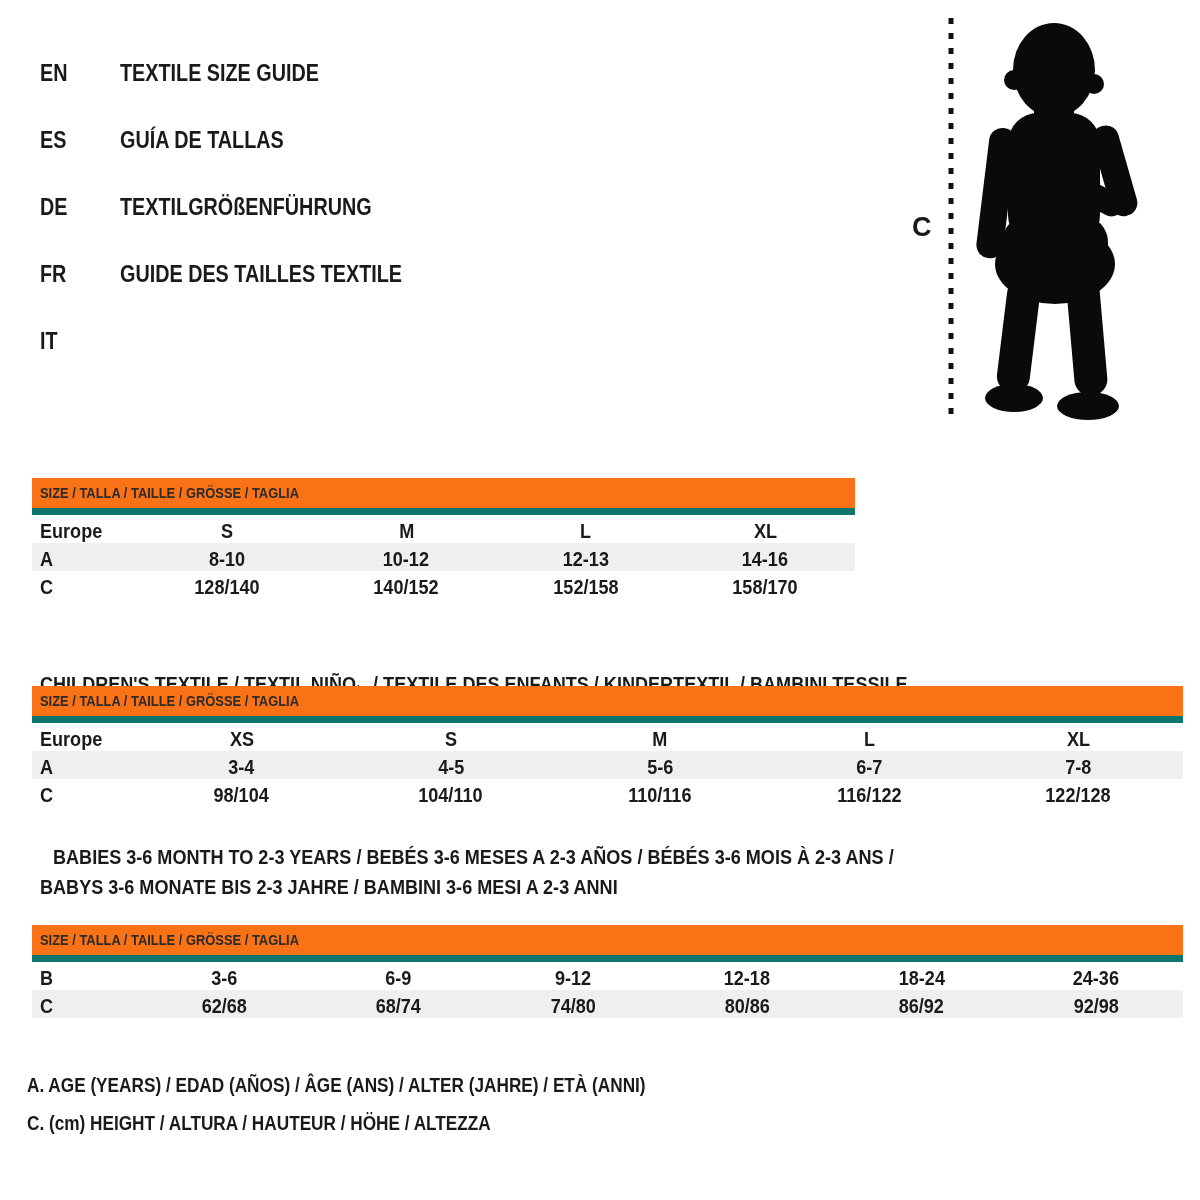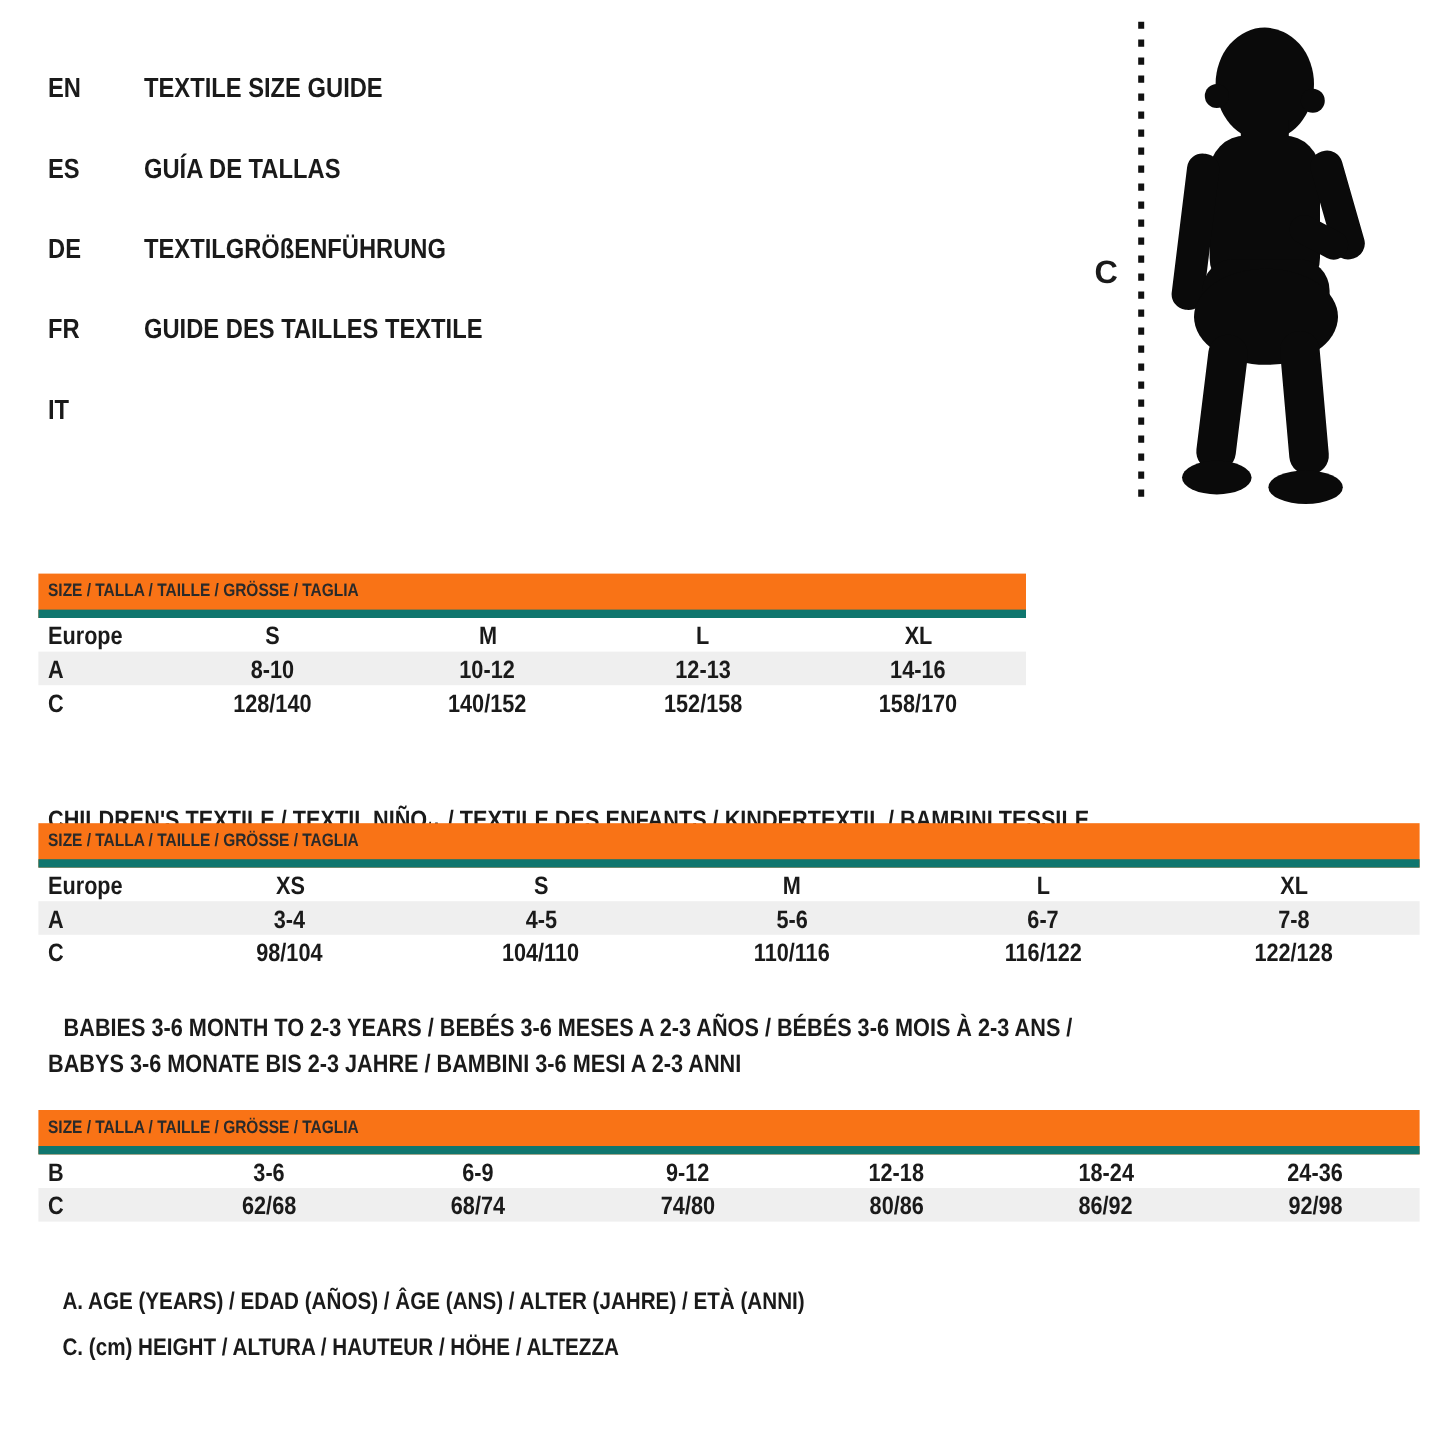--- a/index.html
+++ b/index.html
@@ -29,21 +29,21 @@
   .tbl-head{
     height:30px;line-height:30px;background:#f97316;border-bottom:7px solid #0f766e;
     padding-left:8px;font-weight:bold;font-size:15px;color:#2a2a2a;
   }
   .tbl-row{display:flex;height:28px;align-items:flex-end;font-weight:bold;font-size:21px;}
   .tbl-row.shaded{background:#efefef;}
   .lbl{width:105px;padding-left:8px;box-sizing:border-box;text-align:left;}
   .cell{flex:1;text-align:center;}
 
   
-  .legend{position:absolute;left:52px;top:1066px;font-weight:bold;font-size:20px;}
+  .legend{position:absolute;left:27px;top:1066px;font-weight:bold;font-size:20px;}
   .legend-line{height:38px;display:flex;align-items:center;}
 </style>
 </head>
 <body>
 
 <div class="canvas">
 
   <div class="lang-block">
     <div class="lang-row">
       <span class="lang-code"><span class="cx">EN</span></span>

